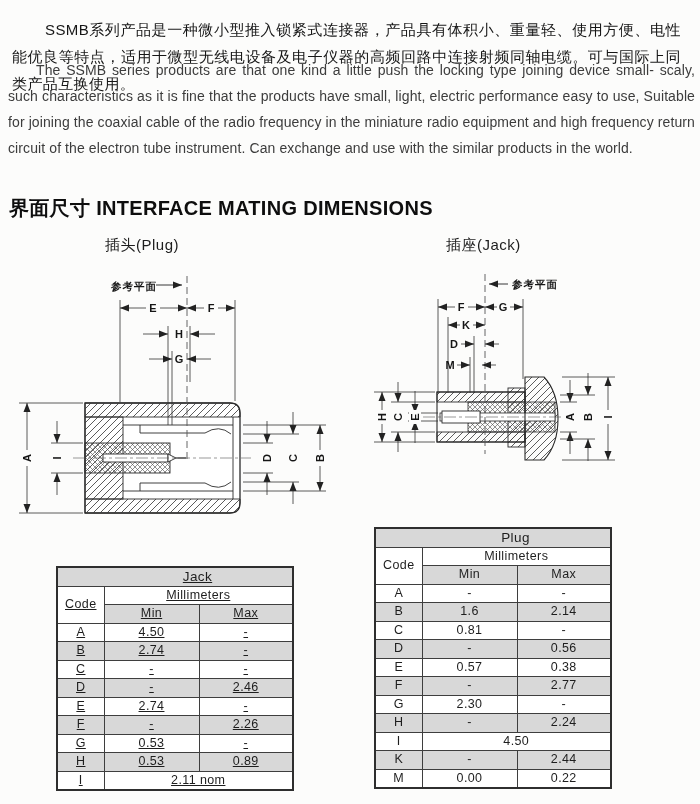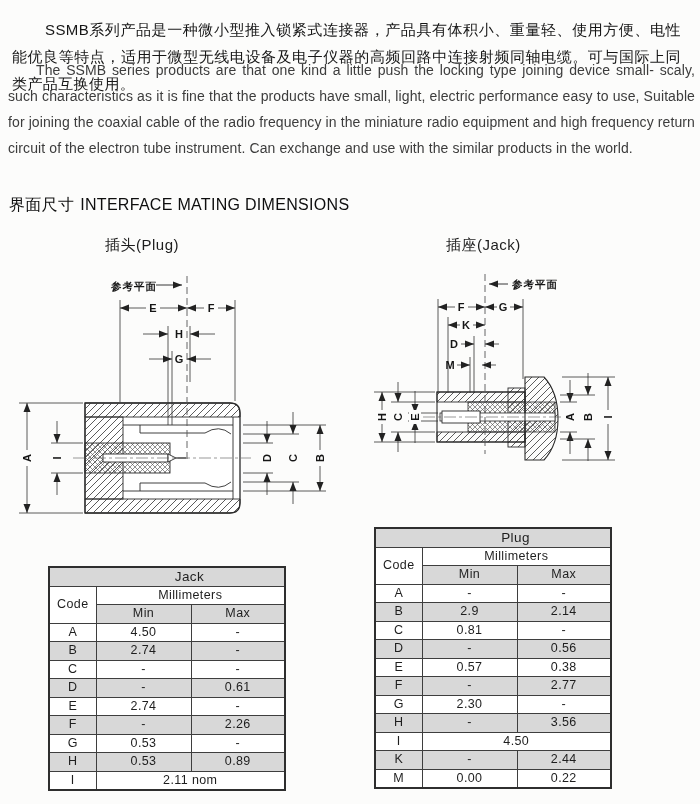--- a/index.html
+++ b/index.html
@@ -13,42 +13,42 @@
     font-size:15px;line-height:27px;text-align:justify;text-indent:2.2em;
     color:#161616;letter-spacing:0.4px;
   }
   .para-en{
     position:absolute;left:8px;right:5px;top:57px;margin:0;
     font-size:14px;line-height:26px;text-align:justify;text-indent:2em;
     color:#3c3c3c;letter-spacing:0.1px;
   }
   .heading{
     position:absolute;left:9px;top:195px;margin:0;
-    font-size:16px;font-weight:normal;color:#0e0e0e;letter-spacing:0.3px;
+    font-size:20px;font-weight:bold;color:#0e0e0e;letter-spacing:0.3px;
   }
   .heading .zh{margin-right:6px;}
   .fig-caption{
     position:absolute;top:236px;font-size:15px;color:#1d1d1d;letter-spacing:0.5px;text-align:center;
   }
   .fig-caption.plug{left:105px;}
   .fig-caption.jack{left:446px;}
   .draw{position:absolute;}
   .draw text{font-family:"Liberation Sans","DejaVu Sans",sans-serif;font-size:11px;font-weight:bold;fill:#151515;}
   .draw text.cjk{font-size:10.5px;letter-spacing:1px;}
   .dims-table{
     position:absolute;border-collapse:collapse;background:#fff;
     border:2px solid #2e2e2e;table-layout:fixed;color:#1e1e1e;
   }
   .dims-table td{
     border:1px solid #3e3e3e;text-align:center;vertical-align:middle;
     padding:0;height:17.5px;line-height:17.5px;font-size:12.5px;letter-spacing:0.4px;
   }
   .dims-table td.title{font-size:13.5px;padding-left:45px;}
   .dims-table tr.shade td{background:#d8d8d8;}
-  .jack-pos{left:48px;top:566px;width:238px;}
+  .jack-pos{left:56px;top:566px;width:238px;text-decoration:underline;}
   .plug-pos{left:374px;top:527px;width:238px;}
 </style>
 </head>
 <body>
 
 <div>
 
   <p class="para-zh">SSMB系列产品是一种微小型推入锁紧式连接器，产品具有体积小、重量轻、使用方便、电性能优良等特点，适用于微型无线电设备及电子仪器的高频回路中连接射频同轴电缆。可与国际上同类产品互换使用。</p>
   <p class="para-en">The SSMB series products are that one kind a little push the locking type joining device small- scaly, such characteristics as it is fine that the products have small, light, electric performance easy to use, Suitable for joining the coaxial cable of the radio frequency in the miniature radio equipment and high frequency return circuit of the electron tube instrument. Can exchange and use with the similar products in the world.</p>
 
@@ -273,21 +273,21 @@
           <td>-</td>
         </tr>
       <tr>
           <td>C</td>
           <td>-</td>
           <td>-</td>
         </tr>
       <tr class="shade">
           <td>D</td>
           <td>-</td>
-          <td>0.61</td>
+          <td>2.46</td>
         </tr>
       <tr>
           <td>E</td>
           <td>2.74</td>
           <td>-</td>
         </tr>
       <tr class="shade">
           <td>F</td>
           <td>-</td>
           <td>2.26</td>
@@ -327,21 +327,21 @@
         <td>Min</td>
         <td>Max</td>
       </tr>
       <tr>
           <td>A</td>
           <td>-</td>
           <td>-</td>
         </tr>
       <tr class="shade">
           <td>B</td>
-          <td>2.9</td>
+          <td>1.6</td>
           <td>2.14</td>
         </tr>
       <tr>
           <td>C</td>
           <td>0.81</td>
           <td>-</td>
         </tr>
       <tr class="shade">
           <td>D</td>
           <td>-</td>
@@ -358,21 +358,21 @@
           <td>2.77</td>
         </tr>
       <tr>
           <td>G</td>
           <td>2.30</td>
           <td>-</td>
         </tr>
       <tr class="shade">
           <td>H</td>
           <td>-</td>
-          <td>3.56</td>
+          <td>2.24</td>
         </tr>
       <tr>
           <td>I</td>
           <td colspan="2">4.50</td>
         </tr>
       <tr class="shade">
           <td>K</td>
           <td>-</td>
           <td>2.44</td>
         </tr>

